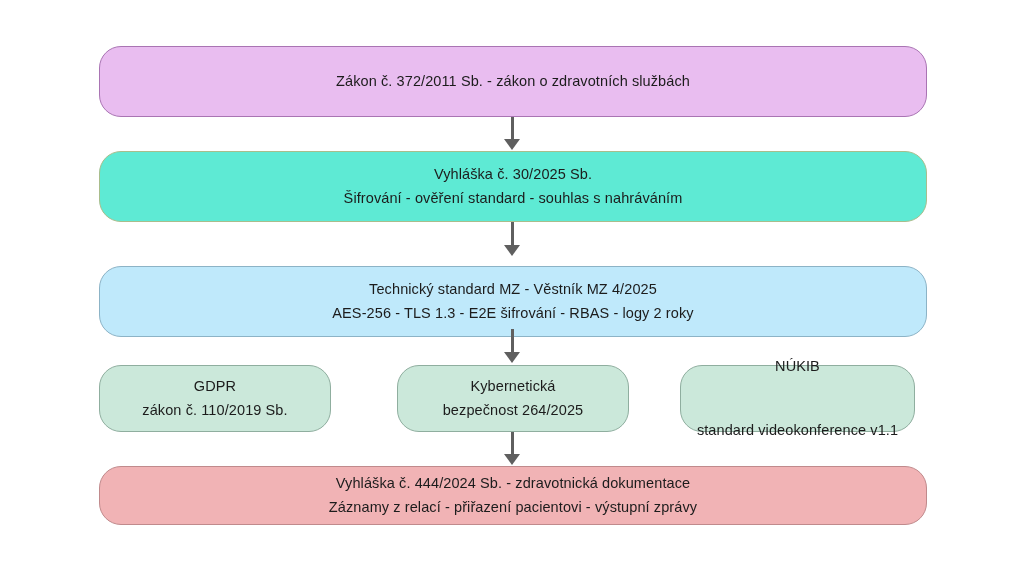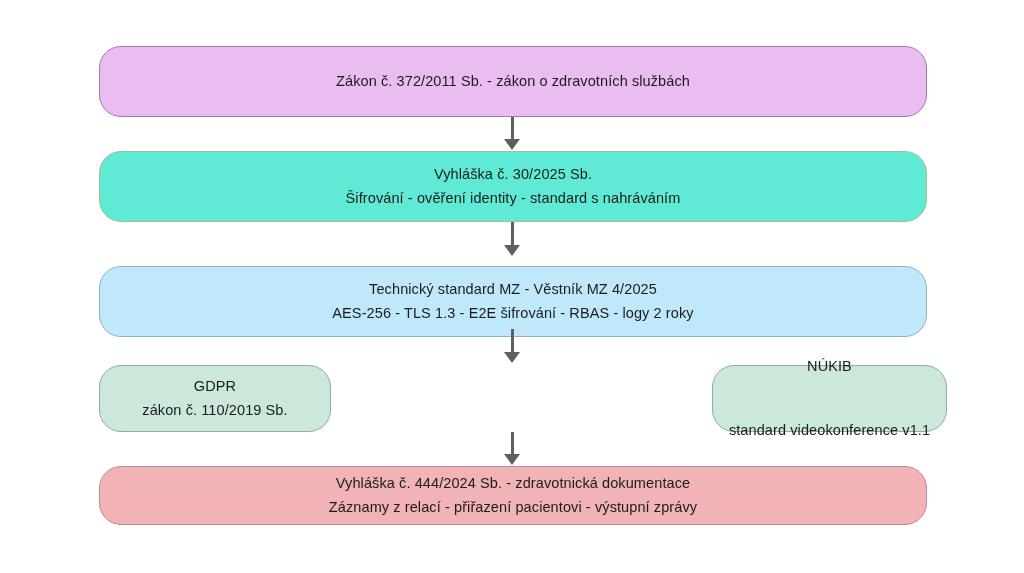--- a/index.html
+++ b/index.html
@@ -46,21 +46,21 @@
   .wide { left: 99px; width: 828px; }
 
   #node-law    { top: 46px;  height: 71px; }
   #node-decree { top: 151px; height: 71px; }
   #node-tech   { top: 258px; height: 71px; margin-top: 8px; }
   #node-doc    { top: 466px; height: 59px; }
 
   .mid { top: 365px; height: 67px; }
   #node-gdpr   { left: 99px;  width: 232px; }
   #node-cyber  { left: 397px; width: 232px; }
-  #node-nukib  { left: 712px; width: 235px; gap: 40px; }
+  #node-nukib  { left: 680px; width: 235px; gap: 40px; }
 
   
   .connector {
     position: absolute;
     left: 511px;
     width: 3px;
     background: #5f5f5f;
   }
   .arrowhead {
     position: absolute;
@@ -88,39 +88,43 @@
 
   <div class="node n-law wide" id="node-law">
     <span class="line">Zákon č. 372/2011 Sb. - zákon o zdravotních službách</span>
   </div>
 
   <div class="connector" id="conn-1"></div>
   <div class="arrowhead" id="head-1"></div>
 
   <div class="node n-decree wide" id="node-decree">
     <span class="line">Vyhláška č. 30/2025 Sb.</span>
-    <span class="line">Šifrování - ověření identity - standard s nahráváním</span>
+    <span class="line">Šifrování - ověření standard - souhlas s nahráváním</span>
   </div>
 
   <div class="connector" id="conn-2"></div>
   <div class="arrowhead" id="head-2"></div>
 
   <div class="node n-tech wide" id="node-tech">
     <span class="line">Technický standard MZ - Věstník MZ 4/2025</span>
     <span class="line">AES-256 - TLS 1.3 - E2E šifrování - RBAS - logy 2 roky</span>
   </div>
 
   <div class="connector" id="conn-3"></div>
   <div class="arrowhead" id="head-3"></div>
 
   <div class="node n-mint mid" id="node-gdpr">
     <span class="line">GDPR</span>
     <span class="line">zákon č. 110/2019 Sb.</span>
   </div>
 
+  <div class="node n-mint mid" id="node-cyber">
+    <span class="line">Kybernetická</span>
+    <span class="line">bezpečnost 264/2025</span>
+  </div>
 
   <div class="node n-mint mid" id="node-nukib">
     <span class="line">NÚKIB</span>
     <span class="line">standard videokonference v1.1</span>
   </div>
 
   <div class="connector" id="conn-4"></div>
   <div class="arrowhead" id="head-4"></div>
 
   <div class="node n-doc wide" id="node-doc">

